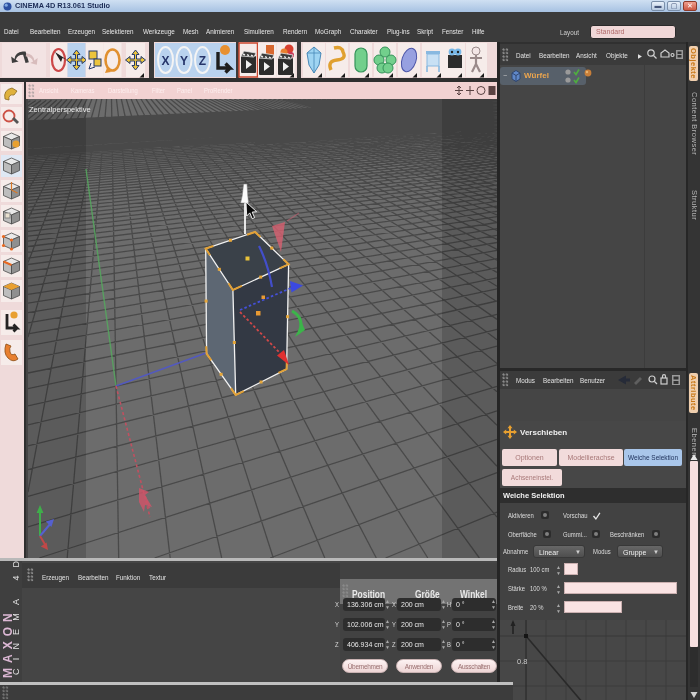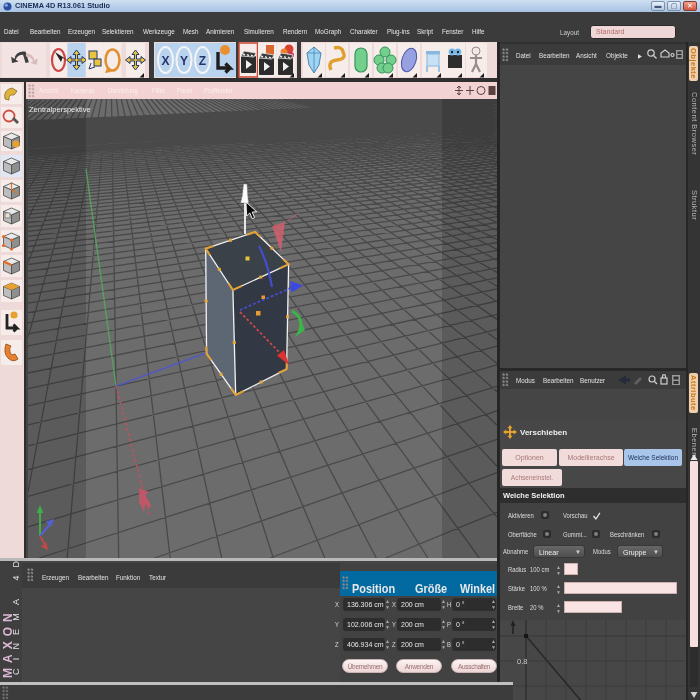--- a/index.html
+++ b/index.html
@@ -35,21 +35,21 @@
 #ambody{left:500px;top:389px;width:186px;height:311px;background:#474747;margin-top:32px;}
 #tabstrip{left:686px;top:42px;width:14px;height:658px;background:#343434;border-left:2px solid #262626;}
 .vtab{position:absolute;writing-mode:vertical-rl;font-size:7.5px;color:#b5b5b5;letter-spacing:.5px;}
 .vtabact{background:#f0cfae;color:#c87818;border-radius:2px;padding:2px 0;font-weight:bold;}
 
 #maxon{left:0;top:561px;width:22px;height:121px;background:#3f3f3f;}
 #matmenu{left:22px;top:563px;width:318px;height:25px;background:#3b3b3b;color:#e2e2e2;font-size:7.5px;}
 #matmenu span{position:absolute;top:10px;}
 #matbody{left:22px;top:588px;width:318px;height:94px;background:#454545;}
 #coordpan{left:340px;top:563px;width:157px;height:119px;background:#424242;}
-#coordhdr{position:absolute;left:0;top:8px;width:157px;height:25px;background:#0369a1;color:#e8e8e8;font-size:13px;}
+#coordhdr{position:absolute;left:0;top:16px;width:157px;height:25px;background:#737373;color:#e8e8e8;font-size:10px;}
 #statusline{left:0;top:682px;width:513px;height:3px;background:#c0c0c0;}
 #statusbar{left:0;top:685px;width:513px;height:15px;background:#3c3c3c;}
 
 .cfield{position:absolute;height:13px;background:#2d2d2d;border-radius:3px;color:#e8e8e8;font-size:7px;line-height:13px;padding-left:4px;}
 .clab{position:absolute;color:#d8d8d8;font-size:7px;}
 .cbtn{position:absolute;height:14px;background:linear-gradient(#fdf3f3,#edd5d5);border-radius:7px;color:#9a7070;font-size:6.5px;line-height:14px;text-align:center;border:1px solid #c9b2b2;}
 .spin{position:absolute;width:5px;height:13px;color:#a8a8a8;font-size:5px;line-height:6px;text-align:center;}
 
 .amlab{position:absolute;color:#dcdcdc;font-size:7px;}
 .amtab{position:absolute;height:17px;background:#f2dbdb;border-radius:2px;color:#a87878;font-size:7px;text-align:center;line-height:17px;overflow:hidden;}
@@ -355,20 +355,38 @@
     <g stroke="#cfcfcf" stroke-width="1.2" fill="none">
       <circle cx="5" cy="5" r="3.2"></circle>
           <path d="M7.5 7.5l3 3"></path>
       <path d="M15 9V5l4-3 4 3v4z"></path>
       <circle cx="26.5" cy="7" r="1.5"></circle>
     </g>
     <rect x="30" y="2" width="7" height="9" fill="#9a9a9a"></rect>
         <rect x="31.5" y="3.5" width="4" height="2.5" fill="#333"></rect>
         <rect x="31.5" y="7" width="4" height="2.5" fill="#333"></rect>
   </svg>
+</div>
+<div class="abs" id="ombody">
+  <div class="abs" style="left:0;top:2px;width:86px;height:18px;background:#57606a;border-radius:3px;"></div>
+  <span class="abs" style="left:3px;top:7px;color:#ccc;font-size:7px;">−</span>
+  <svg class="abs" style="left:9px;top:3px" width="14" height="15">
+        <path d="M3 5l4-2.5 4 2.5v6l-4 2.5-4-2.5z" fill="#5f87c8" stroke="#31466e" stroke-width="1"></path>
+        <path d="M3 5l4 2.5 4-2.5M7 7.5V13.5" stroke="#31466e" stroke-width="1" fill="none"></path>
+      </svg>
+  <span class="abs" style="left:24px;top:5.5px;color:#eda64e;font-size:8px;font-weight:bold;">Würfel</span>
+  <svg class="abs" style="left:64px;top:3px" width="40" height="17">
+    <circle cx="4" cy="4" r="2.6" fill="#9a9a9a"></circle>
+        <circle cx="4" cy="12" r="2.6" fill="#9a9a9a"></circle>
+    <path d="M10 4l2 2.5 3-5" stroke="#4fae3f" stroke-width="1.6" fill="none"></path>
+    <path d="M10 12l2 2.5 3-5" stroke="#4fae3f" stroke-width="1.6" fill="none"></path>
+    <circle cx="24" cy="5" r="3.4" fill="#c87f3a"></circle>
+        <circle cx="23" cy="4" r="1.2" fill="#e8b470"></circle>
+  </svg>
+  <div class="abs" style="left:144px;top:0;width:1px;height:303px;background:#3c3c3c;"></div>
 </div>
 <div class="abs" id="omdiv"></div>
 <div class="abs" id="ammenu">
   <div class="grip" style="left:2px;top:2px"></div>
   <span style="left:16px">Modus</span>
       <span style="left:43px">Bearbeiten</span>
       <span style="left:80px">Benutzer</span>
   <svg class="abs" style="left:104px;top:2px" width="80" height="14">
     <path d="M14 7L22 2.5V5.5L26 5.5V8.5L22 8.5V11.5Z" fill="#262b38"></path>
     <path d="M30 10l6-6 2 2-6 6z" fill="#7d7d7d" opacity=".55"></path>

